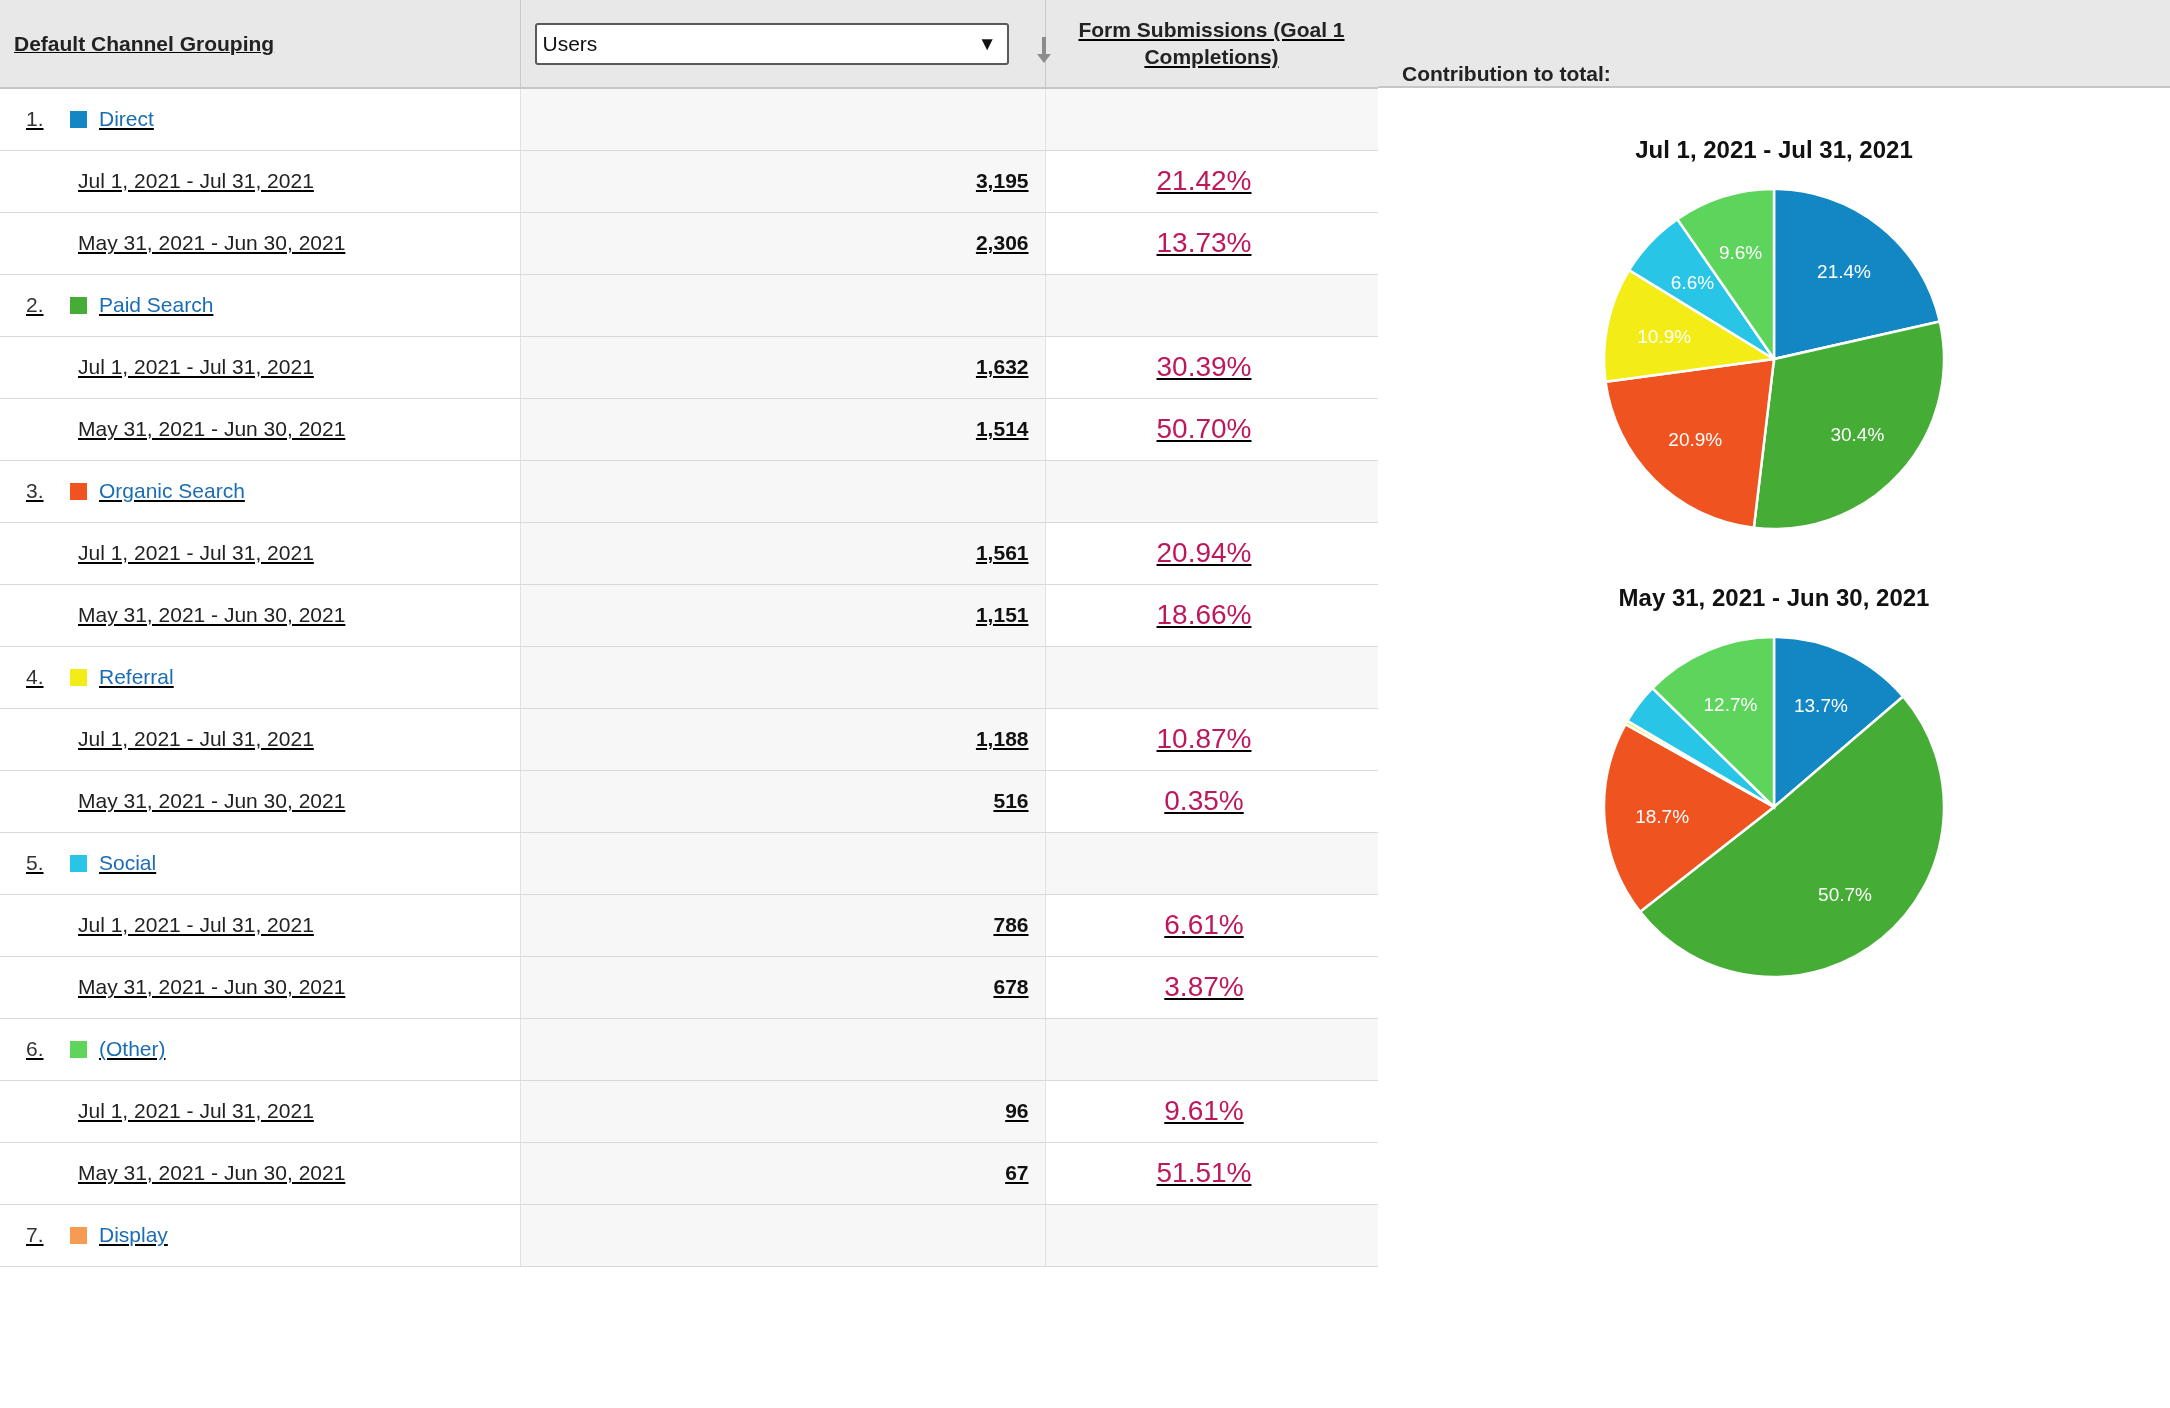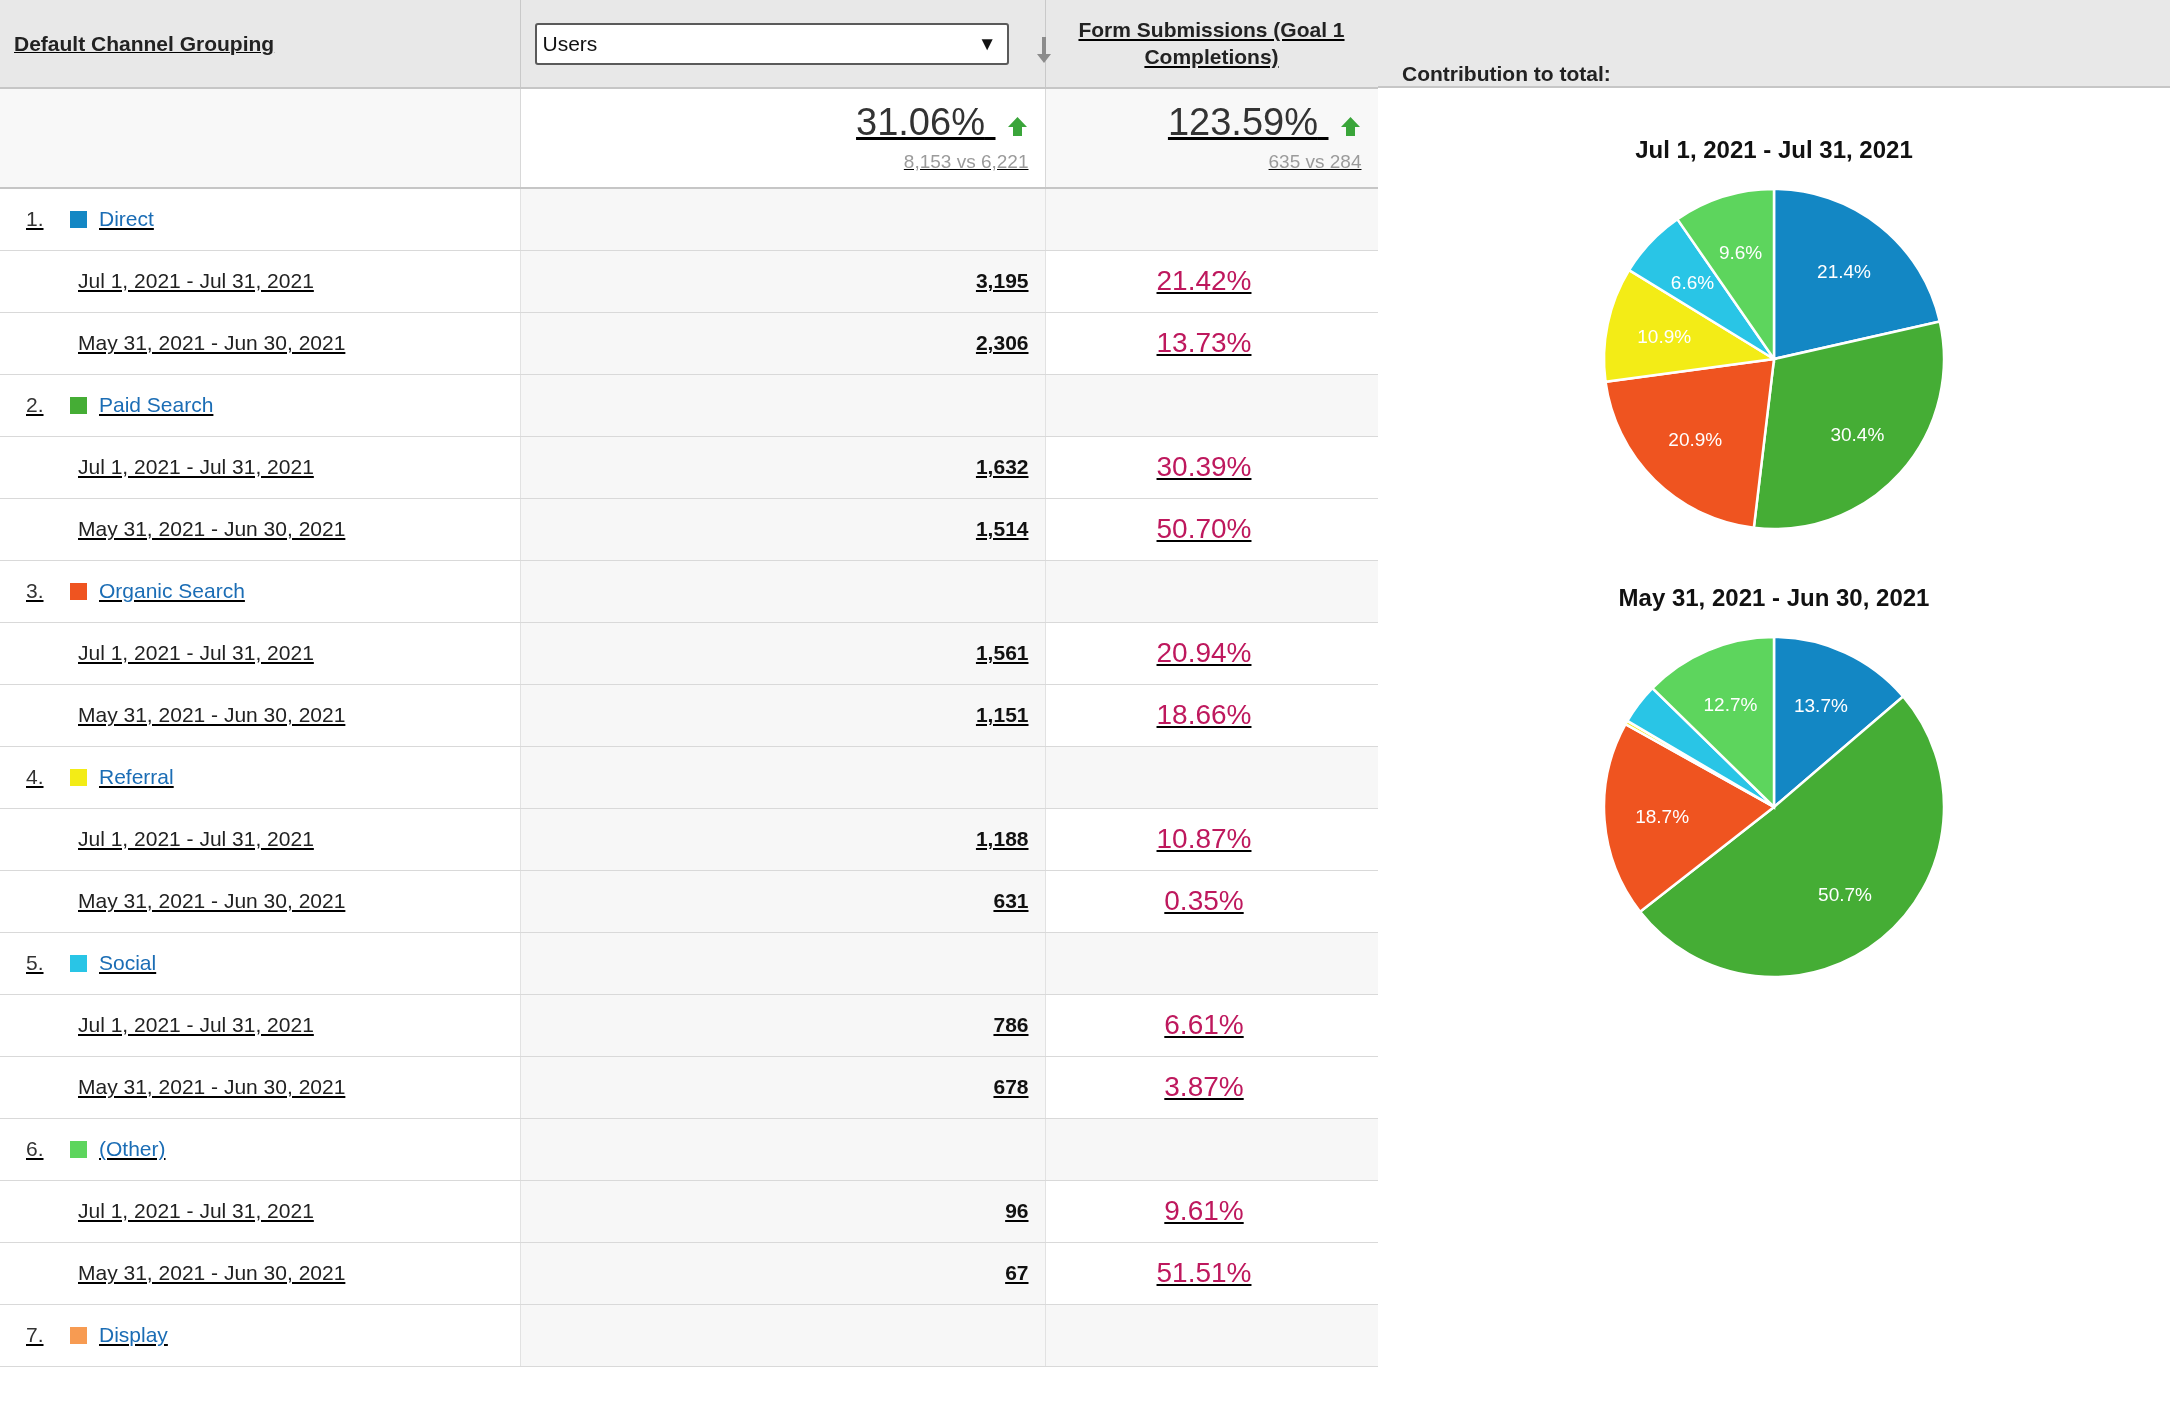--- a/index.html
+++ b/index.html
@@ -234,45 +234,20 @@
                   <path d="M9 2 h4 v17 h5 l-7 9 l-7 -9 h5 z" fill="#8c8c8c"></path>
                 </svg>
               </span>
             </div>
           </td>
           <td>
             <div class="hdr-center">Form Submissions (Goal 1 Completions)</div>
           </td>
         </tr>
 
-        <tr class="tot-row">
-          <td class="tot-dim"></td>
-          <td class="tot-m1">
-            <div class="big-pct">
-              <span>31.06%</span>
-              <span class="up">
-                <svg width="23" height="23" viewBox="0 0 23 23">
-                  <path d="M11.5 2 L21 12 h-5 v9 h-9 v-9 h-5 z" fill="#3aa53a"></path>
-                </svg>
-              </span>
-            </div>
-            <div class="sub-cmp">8,153 vs 6,221</div>
-          </td>
-          <td class="tot-m2">
-            <div class="big-pct">
-              <span>123.59%</span>
-              <span class="up">
-                <svg width="23" height="23" viewBox="0 0 23 23">
-                  <path d="M11.5 2 L21 12 h-5 v9 h-9 v-9 h-5 z" fill="#3aa53a"></path>
-                </svg>
-              </span>
-            </div>
-            <div class="sub-cmp">635 vs 284</div>
-          </td>
-        </tr>
       <tr class="grp-row">
             <td class="grp-dim">
               <div class="grp-inner">
                 <span class="grp-rank">1.</span>
                 <span class="grp-swatch" style="background:#1387c4"></span>
                 <span class="grp-label">Direct</span>
               </div>
             </td>
             <td class="grp-m"></td>
             <td class="grp-m"></td>
@@ -340,21 +315,21 @@
             <td class="grp-m"></td>
             <td class="grp-m"></td>
           </tr>
           <tr class="dat-row">
             <td class="dat-dim">Jul 1, 2021 - Jul 31, 2021</td>
             <td class="dat-m1">1,188</td>
             <td class="dat-m2">10.87%</td>
           </tr>
           <tr class="dat-row">
             <td class="dat-dim">May 31, 2021 - Jun 30, 2021</td>
-            <td class="dat-m1">631</td>
+            <td class="dat-m1">516</td>
             <td class="dat-m2">0.35%</td>
           </tr>
           <tr class="grp-row">
             <td class="grp-dim">
               <div class="grp-inner">
                 <span class="grp-rank">5.</span>
                 <span class="grp-swatch" style="background:#29c5e6"></span>
                 <span class="grp-label">Social</span>
               </div>
             </td>

